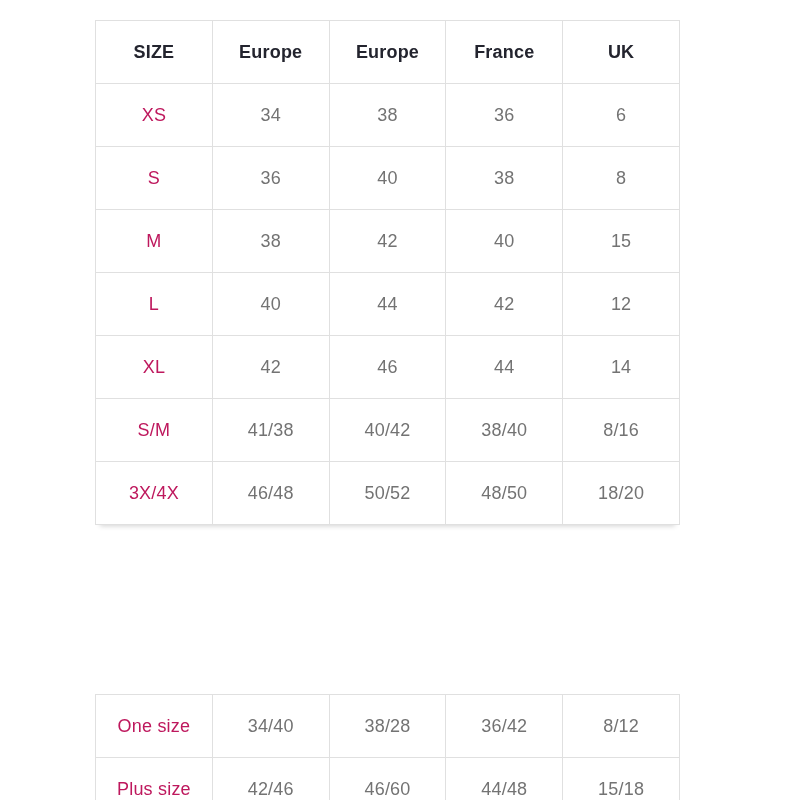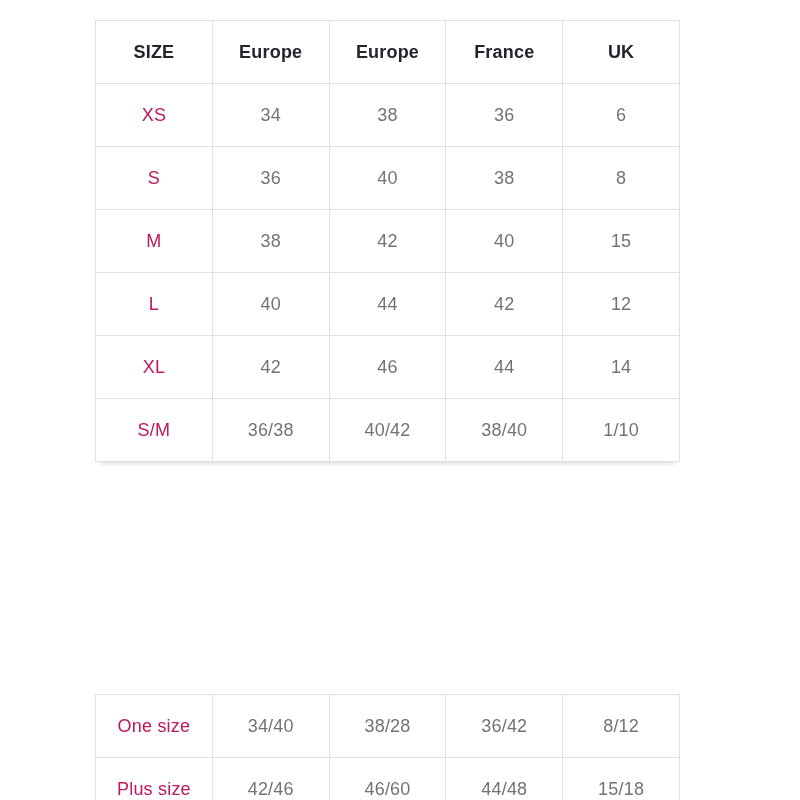--- a/index.html
+++ b/index.html
@@ -95,24 +95,31 @@
       </tr>
       <tr>
         <td class="row-label">XL</td>
         <td class="data-cell">42</td>
         <td class="data-cell">46</td>
         <td class="data-cell">44</td>
         <td class="data-cell">14</td>
       </tr>
       <tr>
         <td class="row-label">S/M</td>
-        <td class="data-cell">36/38</td>
+        <td class="data-cell">41/38</td>
         <td class="data-cell">40/42</td>
         <td class="data-cell">38/40</td>
-        <td class="data-cell">1/10</td>
+        <td class="data-cell">8/16</td>
+      </tr>
+      <tr>
+        <td class="row-label">3X/4X</td>
+        <td class="data-cell">46/48</td>
+        <td class="data-cell">50/52</td>
+        <td class="data-cell">48/50</td>
+        <td class="data-cell">18/20</td>
       </tr>
     </tbody>
   </table>
 
   <table class="size-table table-extra">
     <tbody>
       <tr>
         <td class="row-label">One size</td>
         <td class="data-cell">34/40</td>
         <td class="data-cell">38/28</td>

